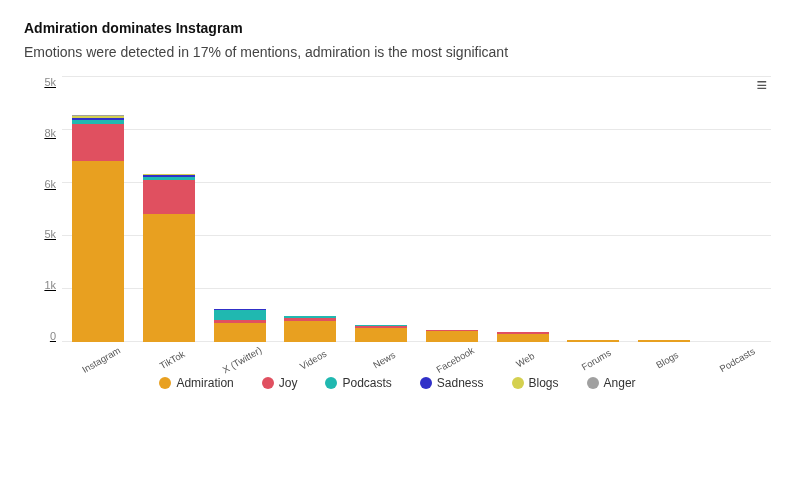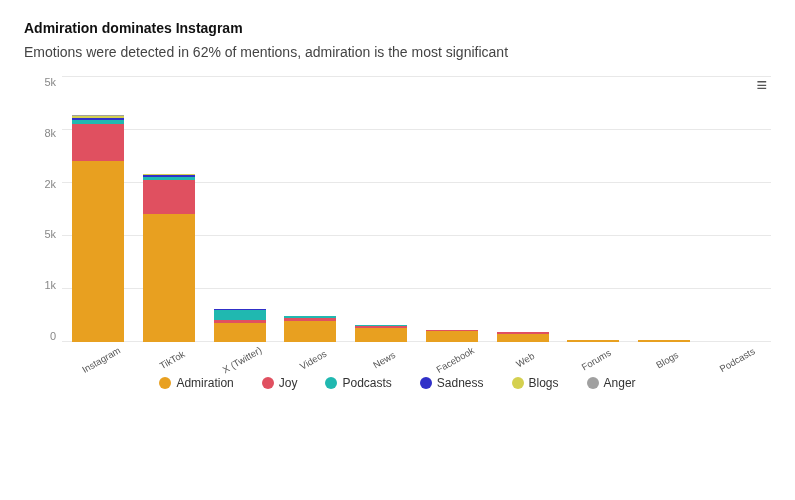--- a/index.html
+++ b/index.html
@@ -35,20 +35,21 @@
       cursor: pointer;
       line-height: 1;
     }
     .chart-area {
       display: flex;
       flex-direction: row;
       align-items: stretch;
       width: 100%;
       height: 290px;
       margin-top: 8px;
+      text-decoration: underline;
     }
     .y-axis {
       display: flex;
       flex-direction: column;
       justify-content: space-between;
       align-items: flex-end;
       padding-right: 6px;
       padding-bottom: 24px;
       width: 38px;
       flex-shrink: 0;
@@ -148,30 +149,30 @@
       width: 12px;
       height: 12px;
       border-radius: 50%;
       flex-shrink: 0;
     }
   </style>
 </head>
 <body>
 
 <h1>Admiration dominates Instagram</h1>
-<p class="subtitle">Emotions were detected in 62% of mentions, admiration is the most significant</p>
+<p class="subtitle">Emotions were detected in 17% of mentions, admiration is the most significant</p>
 
 <div class="chart-container">
   <div class="hamburger-icon">≡</div>
   <div class="chart-area">
     <div class="y-axis">
 
     <div class="y-label">5k</div>
         <div class="y-label">8k</div>
-        <div class="y-label">2k</div>
+        <div class="y-label">6k</div>
         <div class="y-label">5k</div>
         <div class="y-label">1k</div>
         <div class="y-label">0</div>
       </div>
     <div class="plot-area">
       <div class="grid-lines">
 
       <div class="grid-line"></div>
           <div class="grid-line"></div>
           <div class="grid-line"></div>

